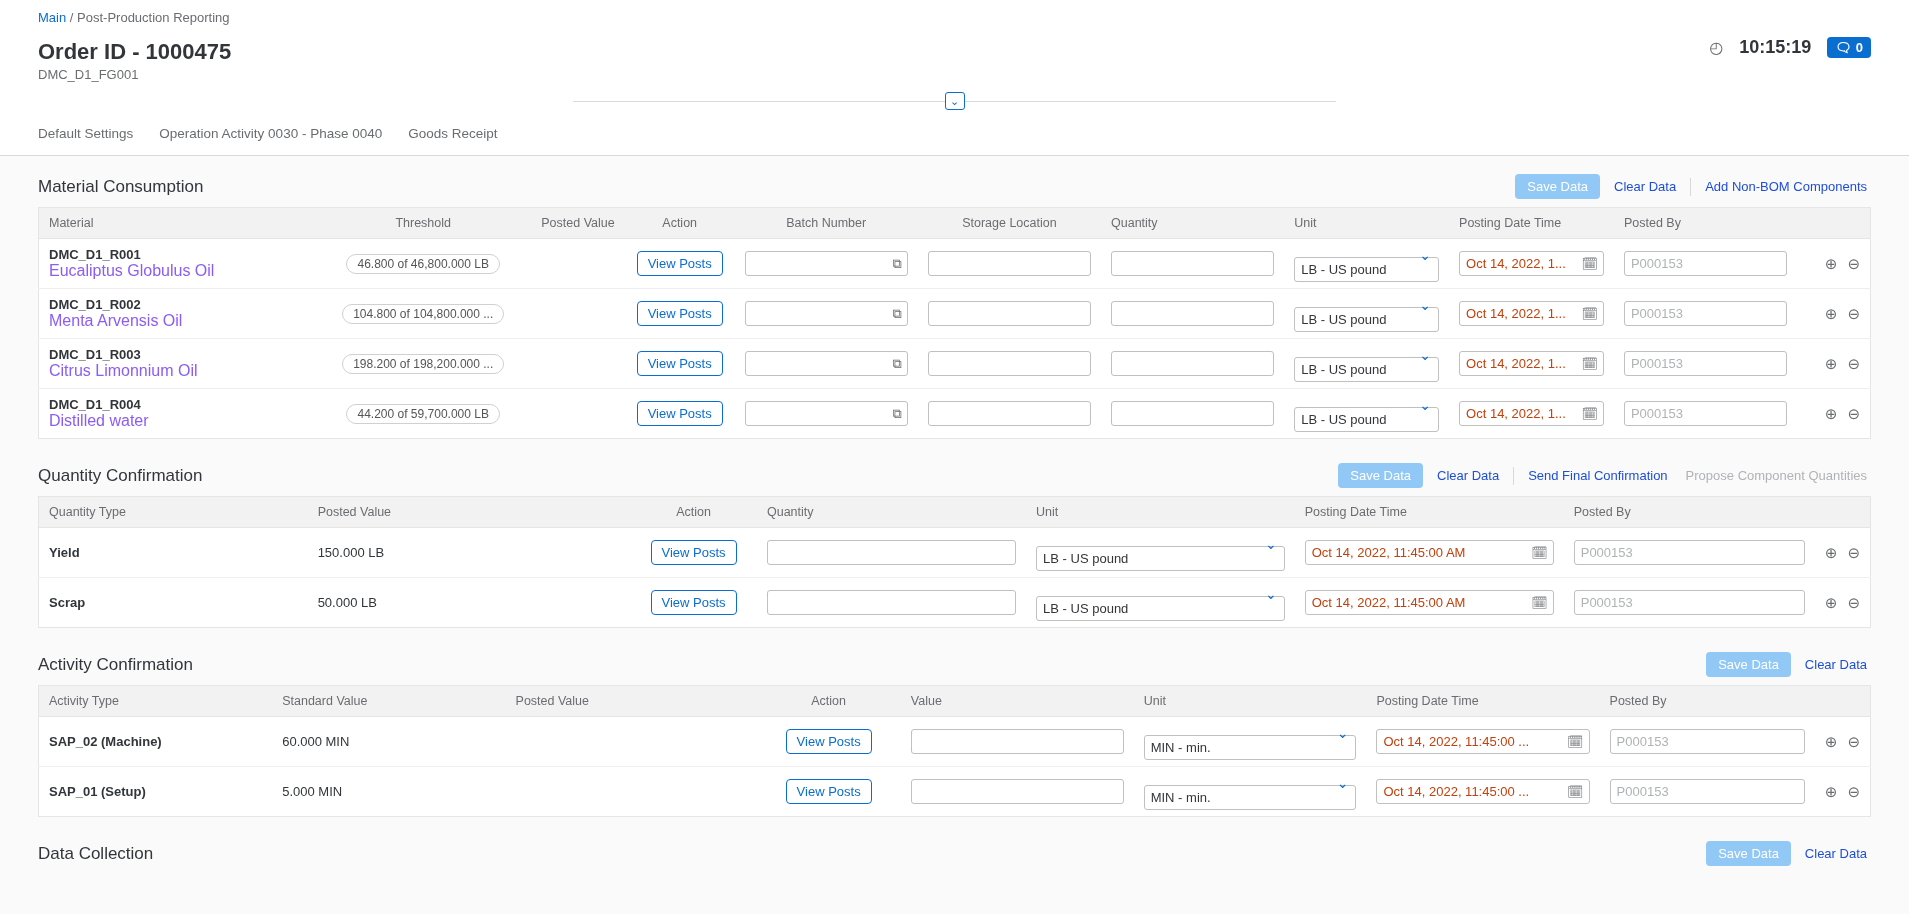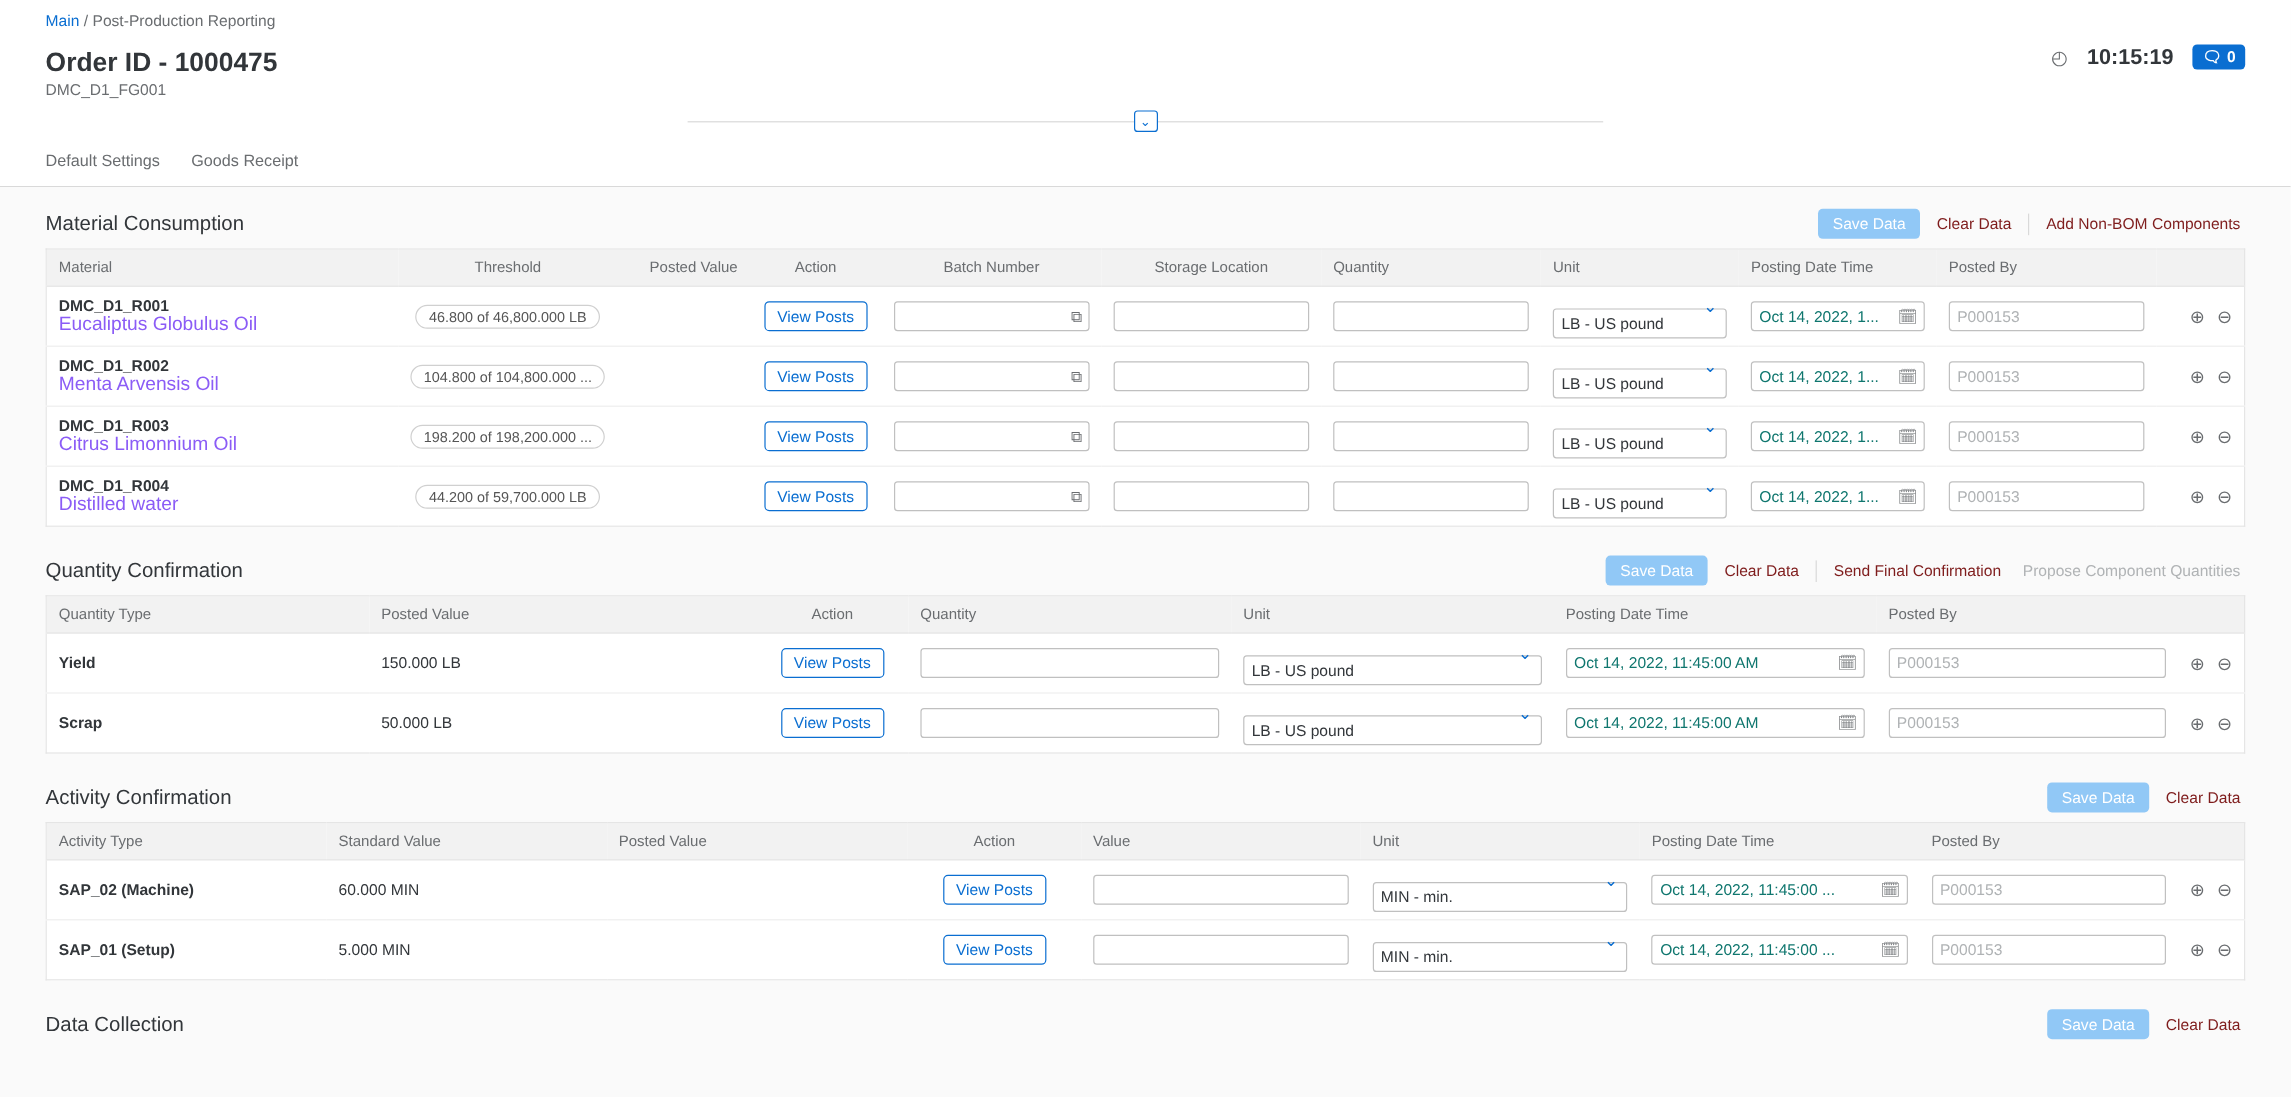--- a/index.html
+++ b/index.html
@@ -74,21 +74,21 @@
     display: flex; align-items: center; justify-content: space-between;
     margin-bottom: 8px;
   }
   .section-title { font-size: 17px; font-weight: 500; color: #32363a; }
   .section-actions { display: flex; align-items: center; gap: 10px; }
   .btn-primary {
     background: #91c8f6; color: #fff; border: none;
     padding: 5px 12px; border-radius: 4px; font-size: 13px; cursor: pointer;
   }
   .btn-link {
-    background: none; border: none; color: #7f1d1d; font-size: 13px;
+    background: none; border: none; color: #1d4ed8; font-size: 13px;
     cursor: pointer; padding: 5px 4px;
   }
   .btn-link.disabled { color: #b0b3b5; cursor: default; }
   .vdiv { width: 1px; height: 18px; background: #d9d9d9; }
 
   table {
     width: 100%; border-collapse: collapse; background: #fff;
     border: 1px solid #e5e5e5; border-radius: 4px;
   }
   thead th {
@@ -109,21 +109,21 @@
     padding: 2px 10px; font-size: 12px; color: #555; white-space: nowrap;
   }
 
   .btn-outline {
     border: 1px solid #0a6ed1; color: #0a6ed1; background: #fff;
     border-radius: 4px; padding: 4px 10px; font-size: 13px; cursor: pointer;
   }
 
   .inp {
     width: 100%; border: 1px solid #c0c0c0; border-radius: 3px;
-    padding: 4px 6px; font-size: 13px; background: #fff; color: #0f766e;
+    padding: 4px 6px; font-size: 13px; background: #fff; color: #c2410c;
   }
   .inp::placeholder { color: #b0b3b5; }
   .inp-wrap { position: relative; display: flex; align-items: center; }
   .inp-wrap .suffix-icon {
     position: absolute; right: 6px; color: #6a6d70; font-size: 13px; pointer-events: none;
   }
   .inp.with-suffix { padding-right: 26px; }
 
   .sel {
     width: 100%; border: 1px solid #c0c0c0; border-radius: 3px;
@@ -168,20 +168,21 @@
     </span>
   </div>
 </div>
 
 <div class="divider-with-chevron">
   <span class="chevron-btn">⌄</span>
 </div>
 
 <div class="tabs">
   <div class="tab">Default Settings</div>
+  <div class="tab">Operation Activity 0030 - Phase 0040</div>
   <div class="tab">Goods Receipt</div>
 </div>
 
 <div class="content">
 
 <div class="section">
   <div class="section-head">
     <div class="section-title">Material Consumption</div>
     <div class="section-actions">
       <button class="btn-primary">Save Data</button>

